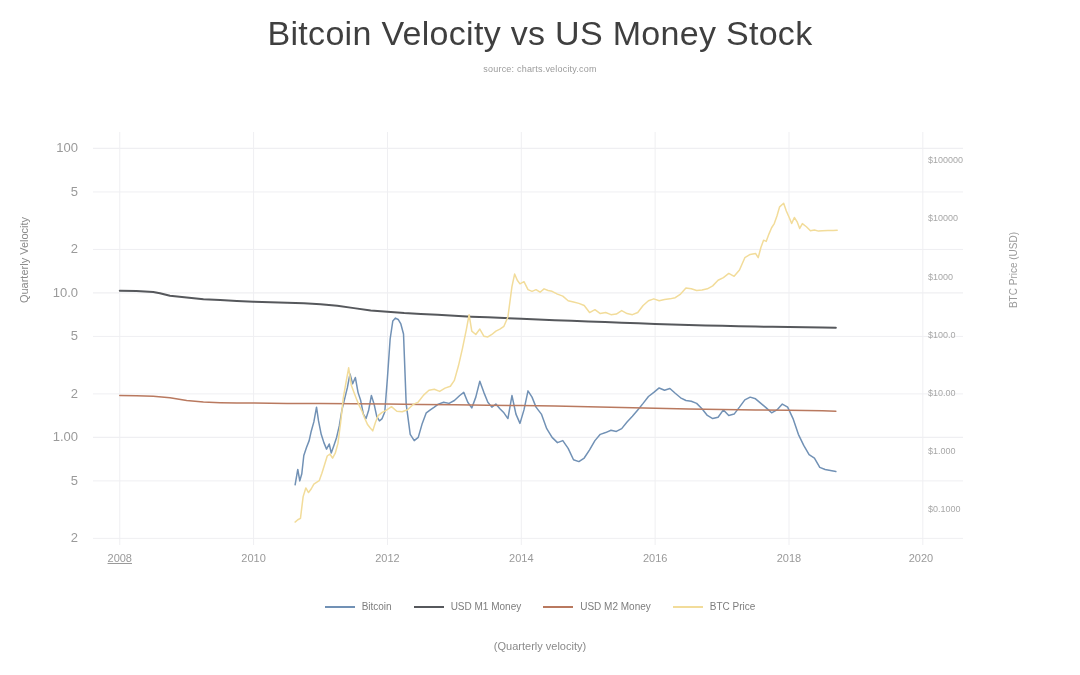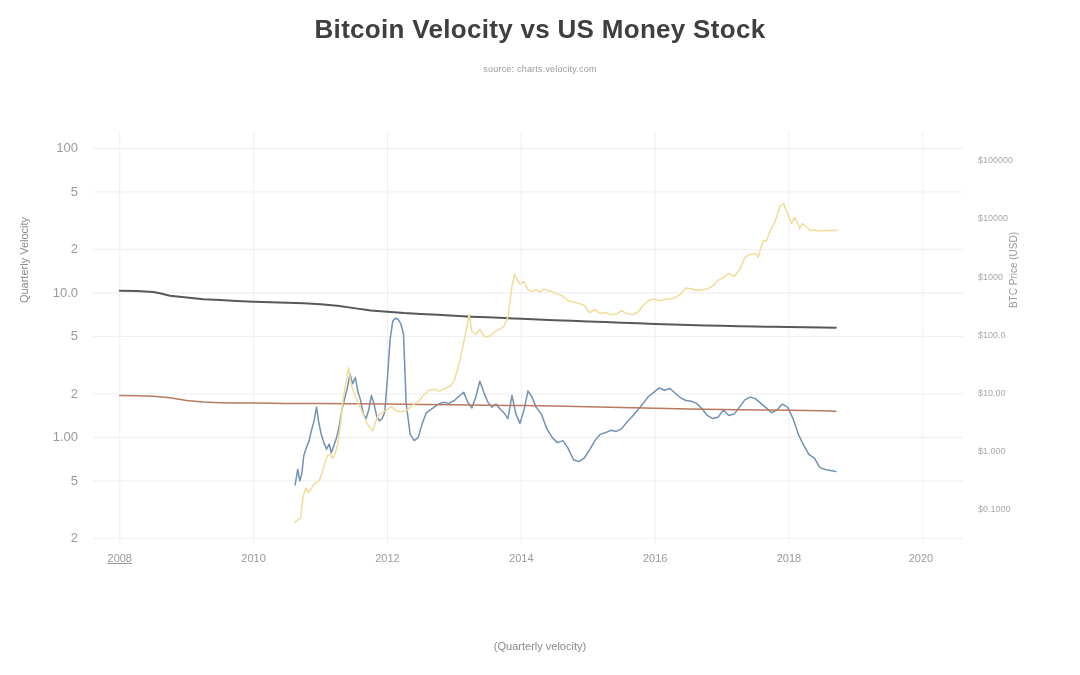--- a/index.html
+++ b/index.html
@@ -18,22 +18,22 @@
   #figure {
     position: absolute;
     inset: 0;
   }
   .title {
     position: absolute;
     top: 14px;
     left: 0;
     width: 1080px;
     text-align: center;
-    font-size: 26px;
-    font-weight: 700;
+    font-size: 34px;
+    font-weight: 400;
     color: #3f3f3f;
     letter-spacing: 0.3px;
   }
   .subtitle {
     position: absolute;
     top: 64px;
     left: 0;
     width: 1080px;
     text-align: center;
     font-size: 9px;
@@ -66,21 +66,21 @@
   }
   .tick-left {
     position: absolute;
     width: 48px;
     text-align: right;
     font-size: 13px;
     color: #9a9a9a;
   }
   .tick-right {
     position: absolute;
-    left: 978px;
+    left: 928px;
     width: 70px;
     text-align: left;
     font-size: 9px;
     color: #a8a8a8;
   }
   .tick-x {
     position: absolute;
     width: 60px;
     text-align: center;
     font-size: 11px;
@@ -177,15 +177,33 @@
   <div id="x-ticks">
       <div class="tick-x" style="left: 89.7692px; text-decoration: underline;">2008</div>
       <div class="tick-x" style="left: 223.615px;">2010</div>
       <div class="tick-x" style="left: 357.462px;">2012</div>
       <div class="tick-x" style="left: 491.308px;">2014</div>
       <div class="tick-x" style="left: 625.154px;">2016</div>
       <div class="tick-x" style="left: 759px;">2018</div>
       <div class="tick-x" style="left: 891px;">2020</div>
     </div>
 
+  <div class="legend" id="legend">
+      <div class="legend-item">
+        <span class="legend-swatch" style="background: rgb(113, 145, 181);"></span>
+        <span>Bitcoin</span>
+      </div>
+      <div class="legend-item">
+        <span class="legend-swatch" style="background: rgb(86, 88, 92);"></span>
+        <span>USD M1 Money</span>
+      </div>
+      <div class="legend-item">
+        <span class="legend-swatch" style="background: rgb(185, 121, 95);"></span>
+        <span>USD M2 Money</span>
+      </div>
+      <div class="legend-item">
+        <span class="legend-swatch" style="background: rgb(242, 220, 154);"></span>
+        <span>BTC Price</span>
+      </div>
+    </div>
 
   <div class="caption">(Quarterly velocity)</div>
 </div>
 
 </body></html>

